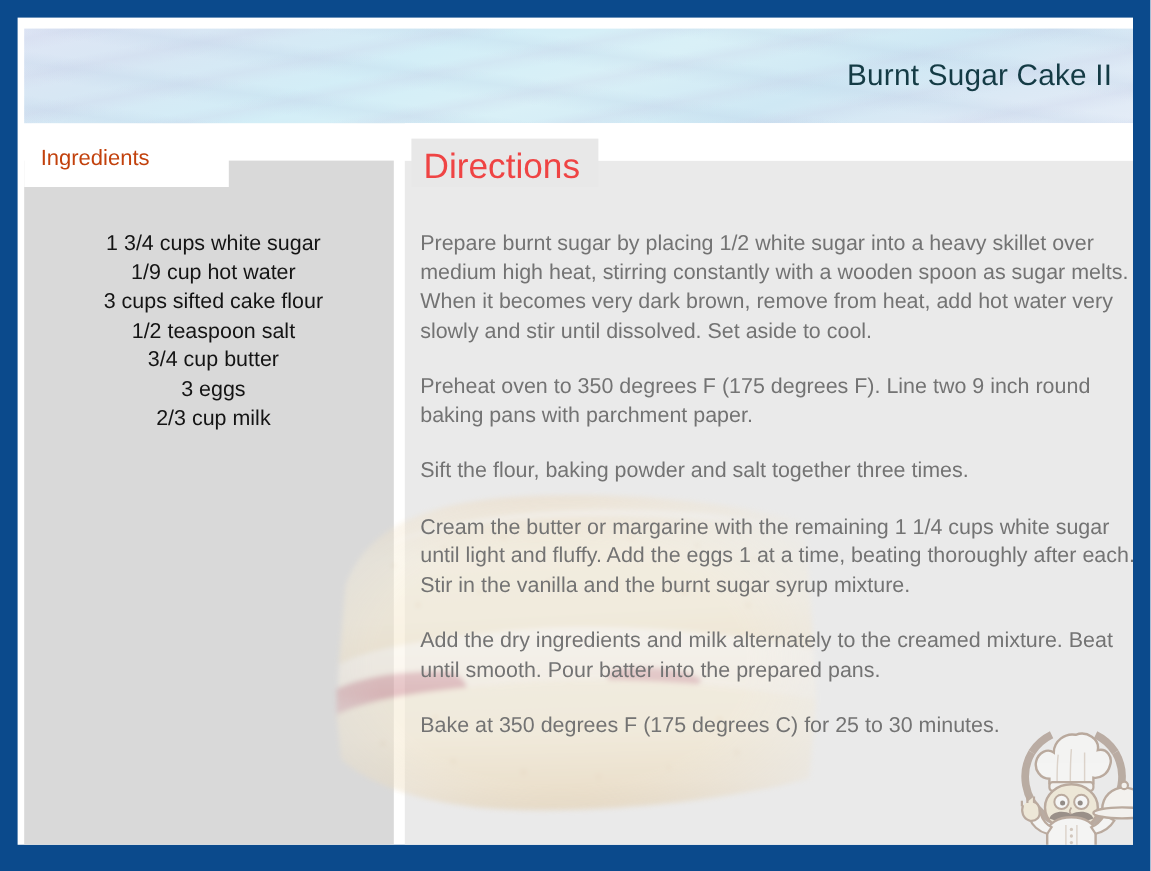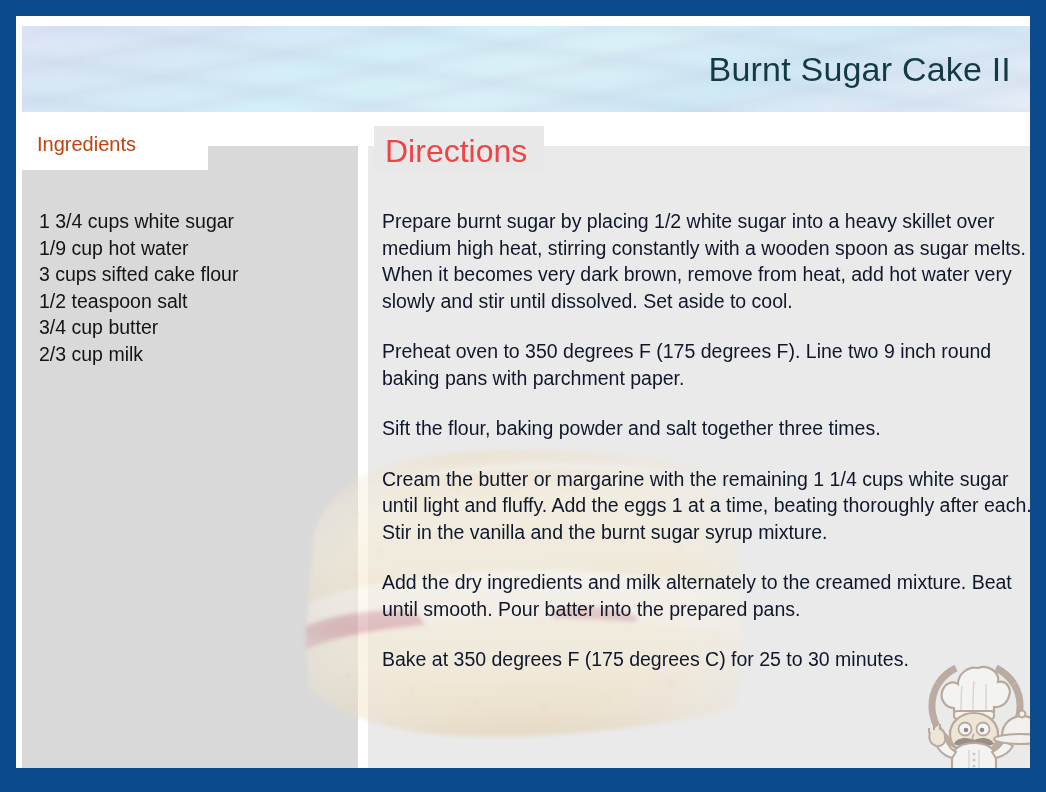--- a/index.html
+++ b/index.html
@@ -51,21 +51,21 @@
         #d9f0f7 52%,
         #cfe8f4 70%,
         #dce9f5 86%,
         #e4ecf7 100%);
   }
 
   #page-title {
     position:absolute;
     right:20px; top:50%;
     transform:translateY(-50%);
-    font-size:34px;
+    font-size:27px;
     font-weight:400;
     color:#143b45;
     letter-spacing:0.2px;
     white-space:nowrap;
   }
 
   
   #ingredients-panel {
     position:absolute;
     left:6px; top:130px;
@@ -87,20 +87,21 @@
     font-weight:400;
     color:#c2410c;
     white-space:nowrap;
   }
 
   #ingredients-list {
     position:absolute;
     left:23px; top:192px;
     width:310px;
     list-style:none;
+    text-align:center;
   }
 
   #ingredients-list li {
     font-size:19.5px;
     line-height:26.5px;
     color:#141414;
     white-space:nowrap;
   }
 
   
@@ -136,21 +137,21 @@
 
   #directions-body {
     position:absolute;
     left:366px; top:192px;
     width:650px;
   }
 
   #directions-body p {
     font-size:19.5px;
     line-height:26.5px;
-    color:#0f172a;
+    color:#737373;
     margin-bottom:24px;
   }
 
   
   #cake-photo {
     position:absolute;
     left:246px; top:424px;
     width:496px; height:326px;
     opacity:0.58;
     pointer-events:none;
@@ -264,20 +265,21 @@
 
     <div id="ingredients-tab"></div>
     <div id="ingredients-heading">Ingredients</div>
 
     <ul id="ingredients-list">
       <li>1 3/4 cups white sugar</li>
       <li>1/9 cup hot water</li>
       <li>3 cups sifted cake flour</li>
       <li>1/2 teaspoon salt</li>
       <li>3/4 cup butter</li>
+      <li>3 eggs</li>
       <li>2/3 cup milk</li>
     </ul>
 
     <div id="directions-tab"></div>
     <div id="directions-heading">Directions</div>
 
     <div id="directions-body">
       <p>Prepare burnt sugar by placing 1/2 white sugar into a heavy skillet over medium high heat, stirring constantly with a wooden spoon as sugar melts. When it becomes very dark brown, remove from heat, add hot water very slowly and stir until dissolved. Set aside to cool.</p>
       <p>Preheat oven to 350 degrees F (175 degrees F). Line two 9 inch round baking pans with parchment paper.</p>
       <p>Sift the flour, baking powder and salt together three times.</p>

